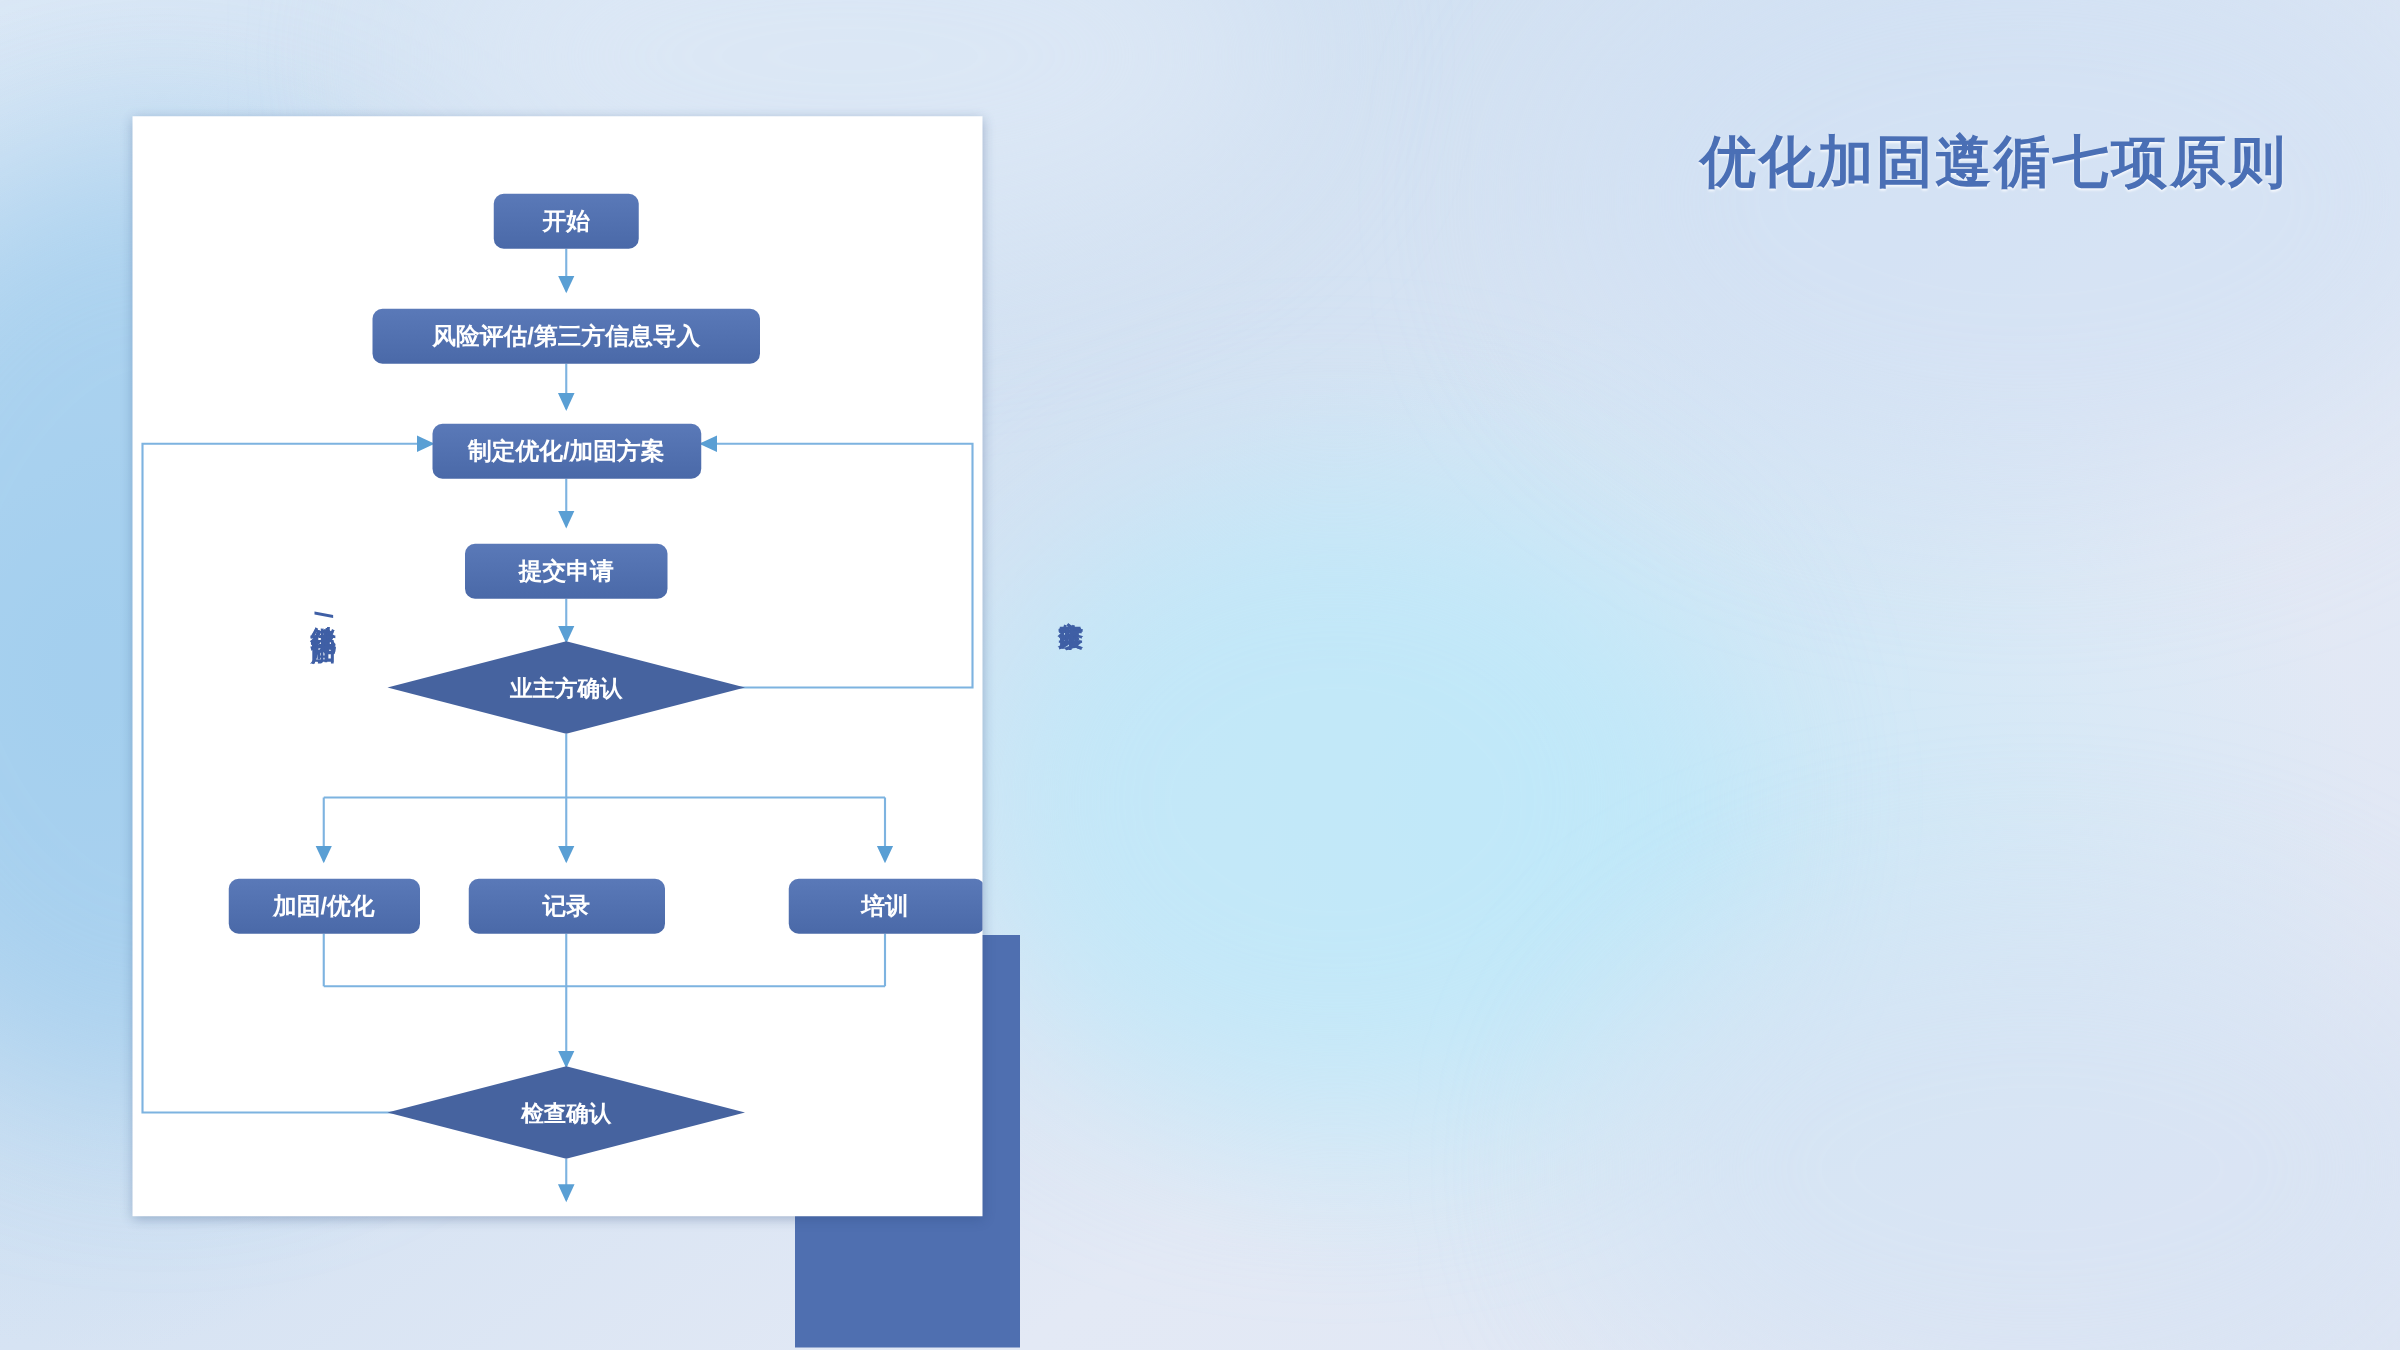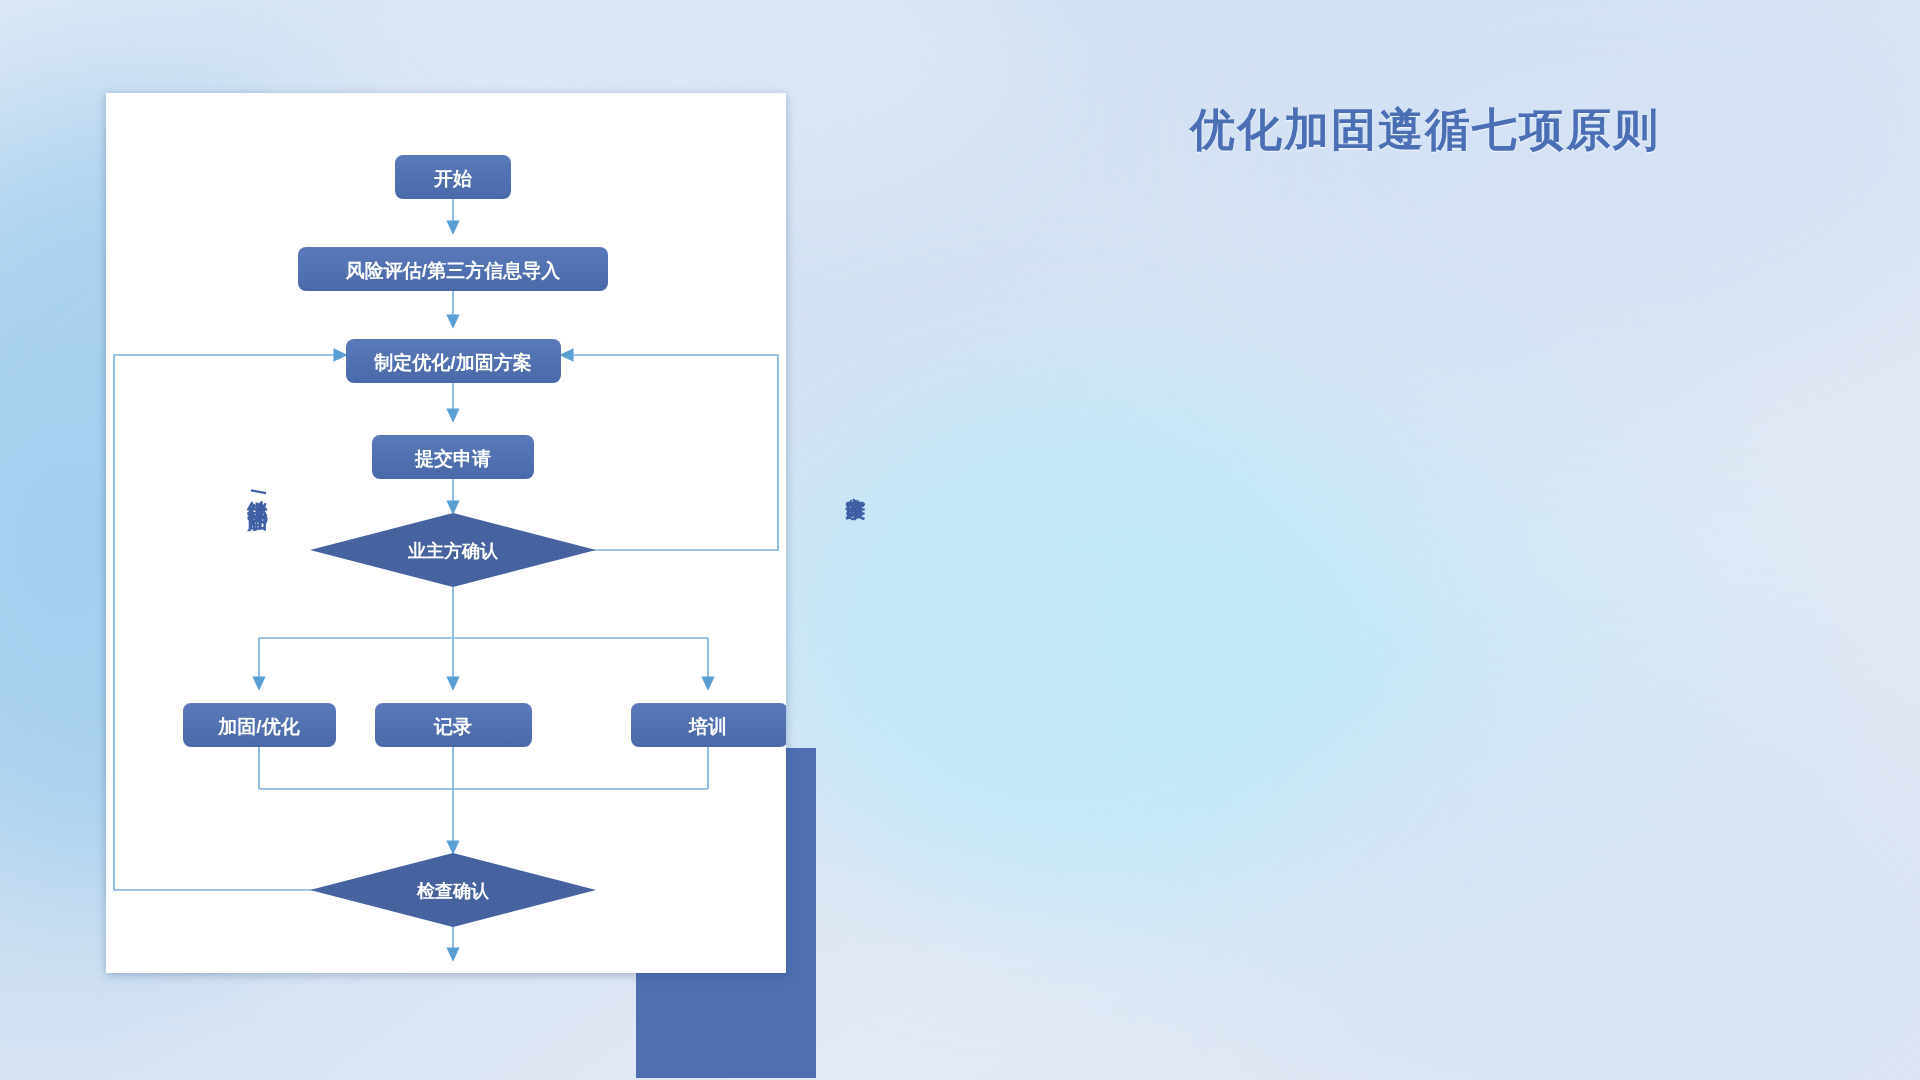--- a/index.html
+++ b/index.html
@@ -44,21 +44,21 @@
     font-family:"Liberation Sans","DejaVu Sans",sans-serif;
     letter-spacing:1px;line-height:1;
   }
   #vlabel-left{left:142px;top:392px;font-size:20px;}
   #vlabel-right{left:740px;top:388px;font-size:20px;}
 
   
   #right-panel{position:absolute;left:1020px;top:100px;width:810px;}
   #deck-title{
     font-size:45px;font-weight:bold;color:#4a6fb5;
-    text-align:center;letter-spacing:2px;
+    text-align:right;letter-spacing:2px;
     margin:0 0 46px 0;
     text-shadow:0 1px 2px rgba(255,255,255,.8);
   }
   #principle-list{display:flex;flex-direction:column;gap:22px;}
   .principle-card{
     position:relative;height:62px;
     background:linear-gradient(180deg,#f4f4f4 0%,#efefef 52%,#eaeaea 100%);
     border-radius:9px;
     border-top:2px solid #3d5fa8;
     border-left:2px solid #52599d;

